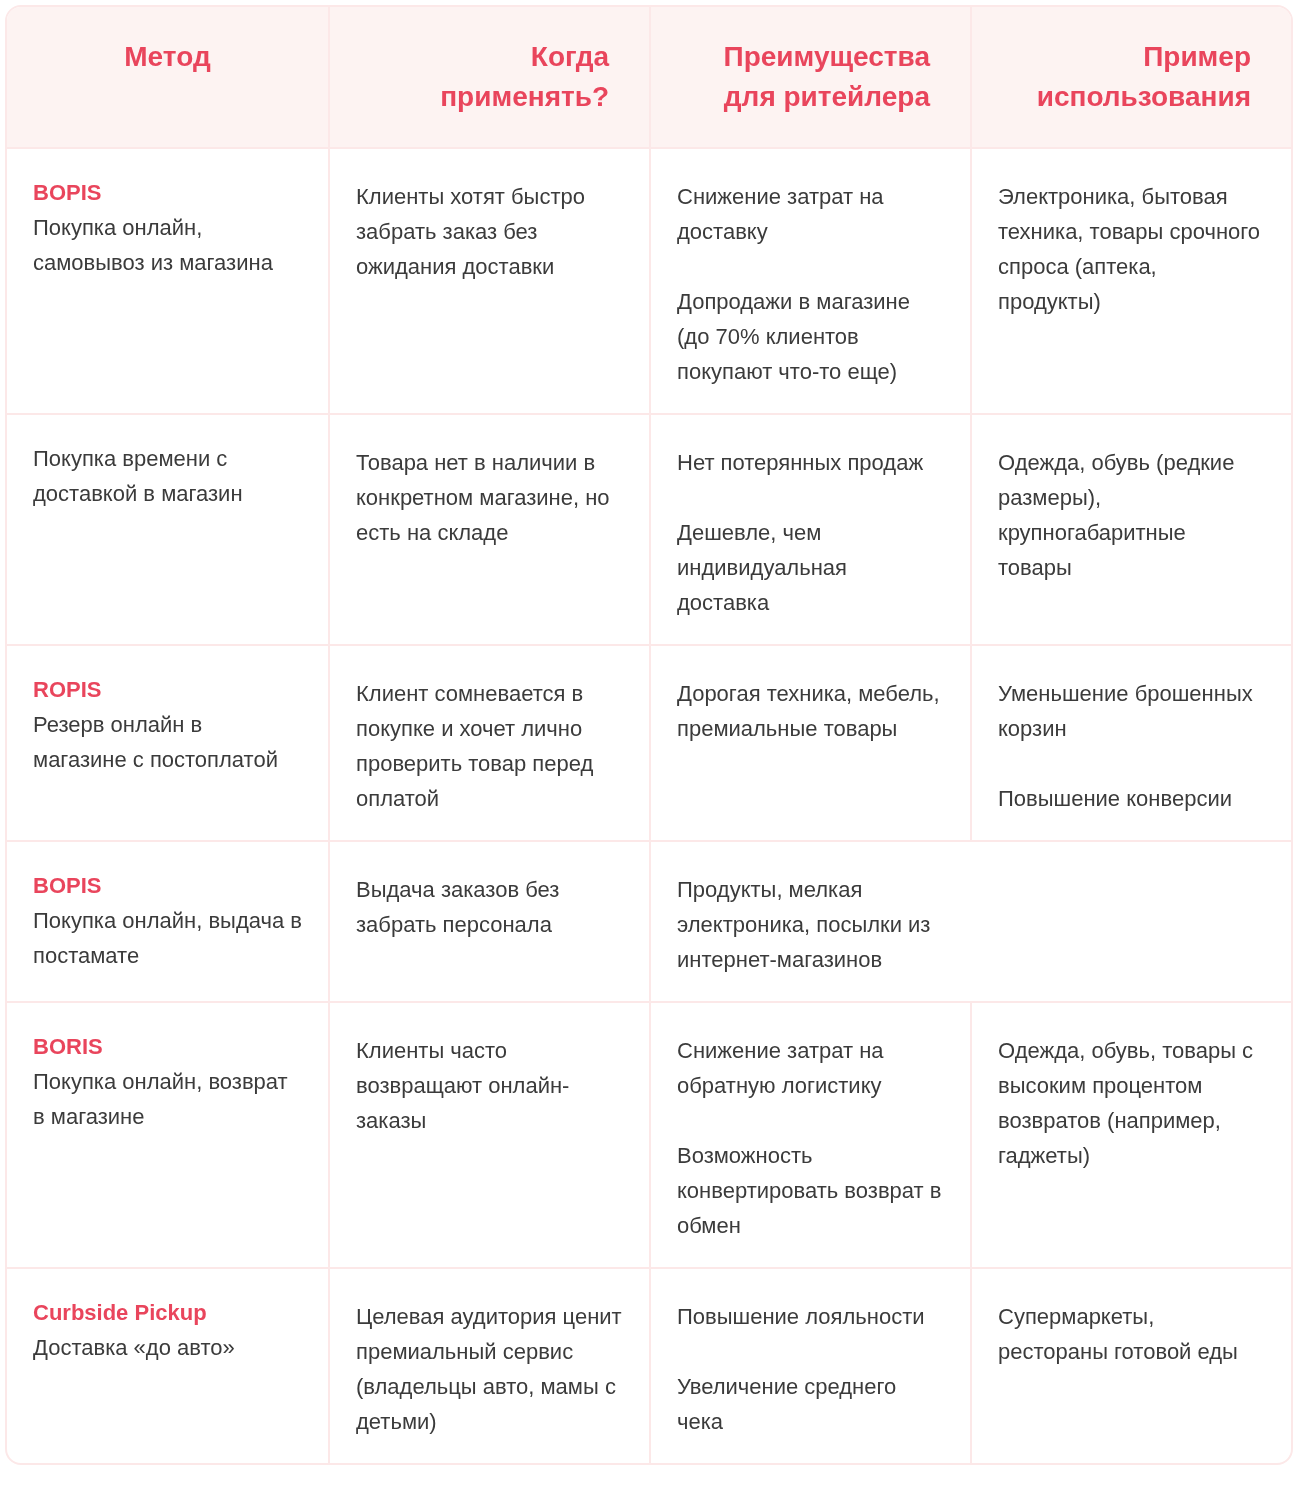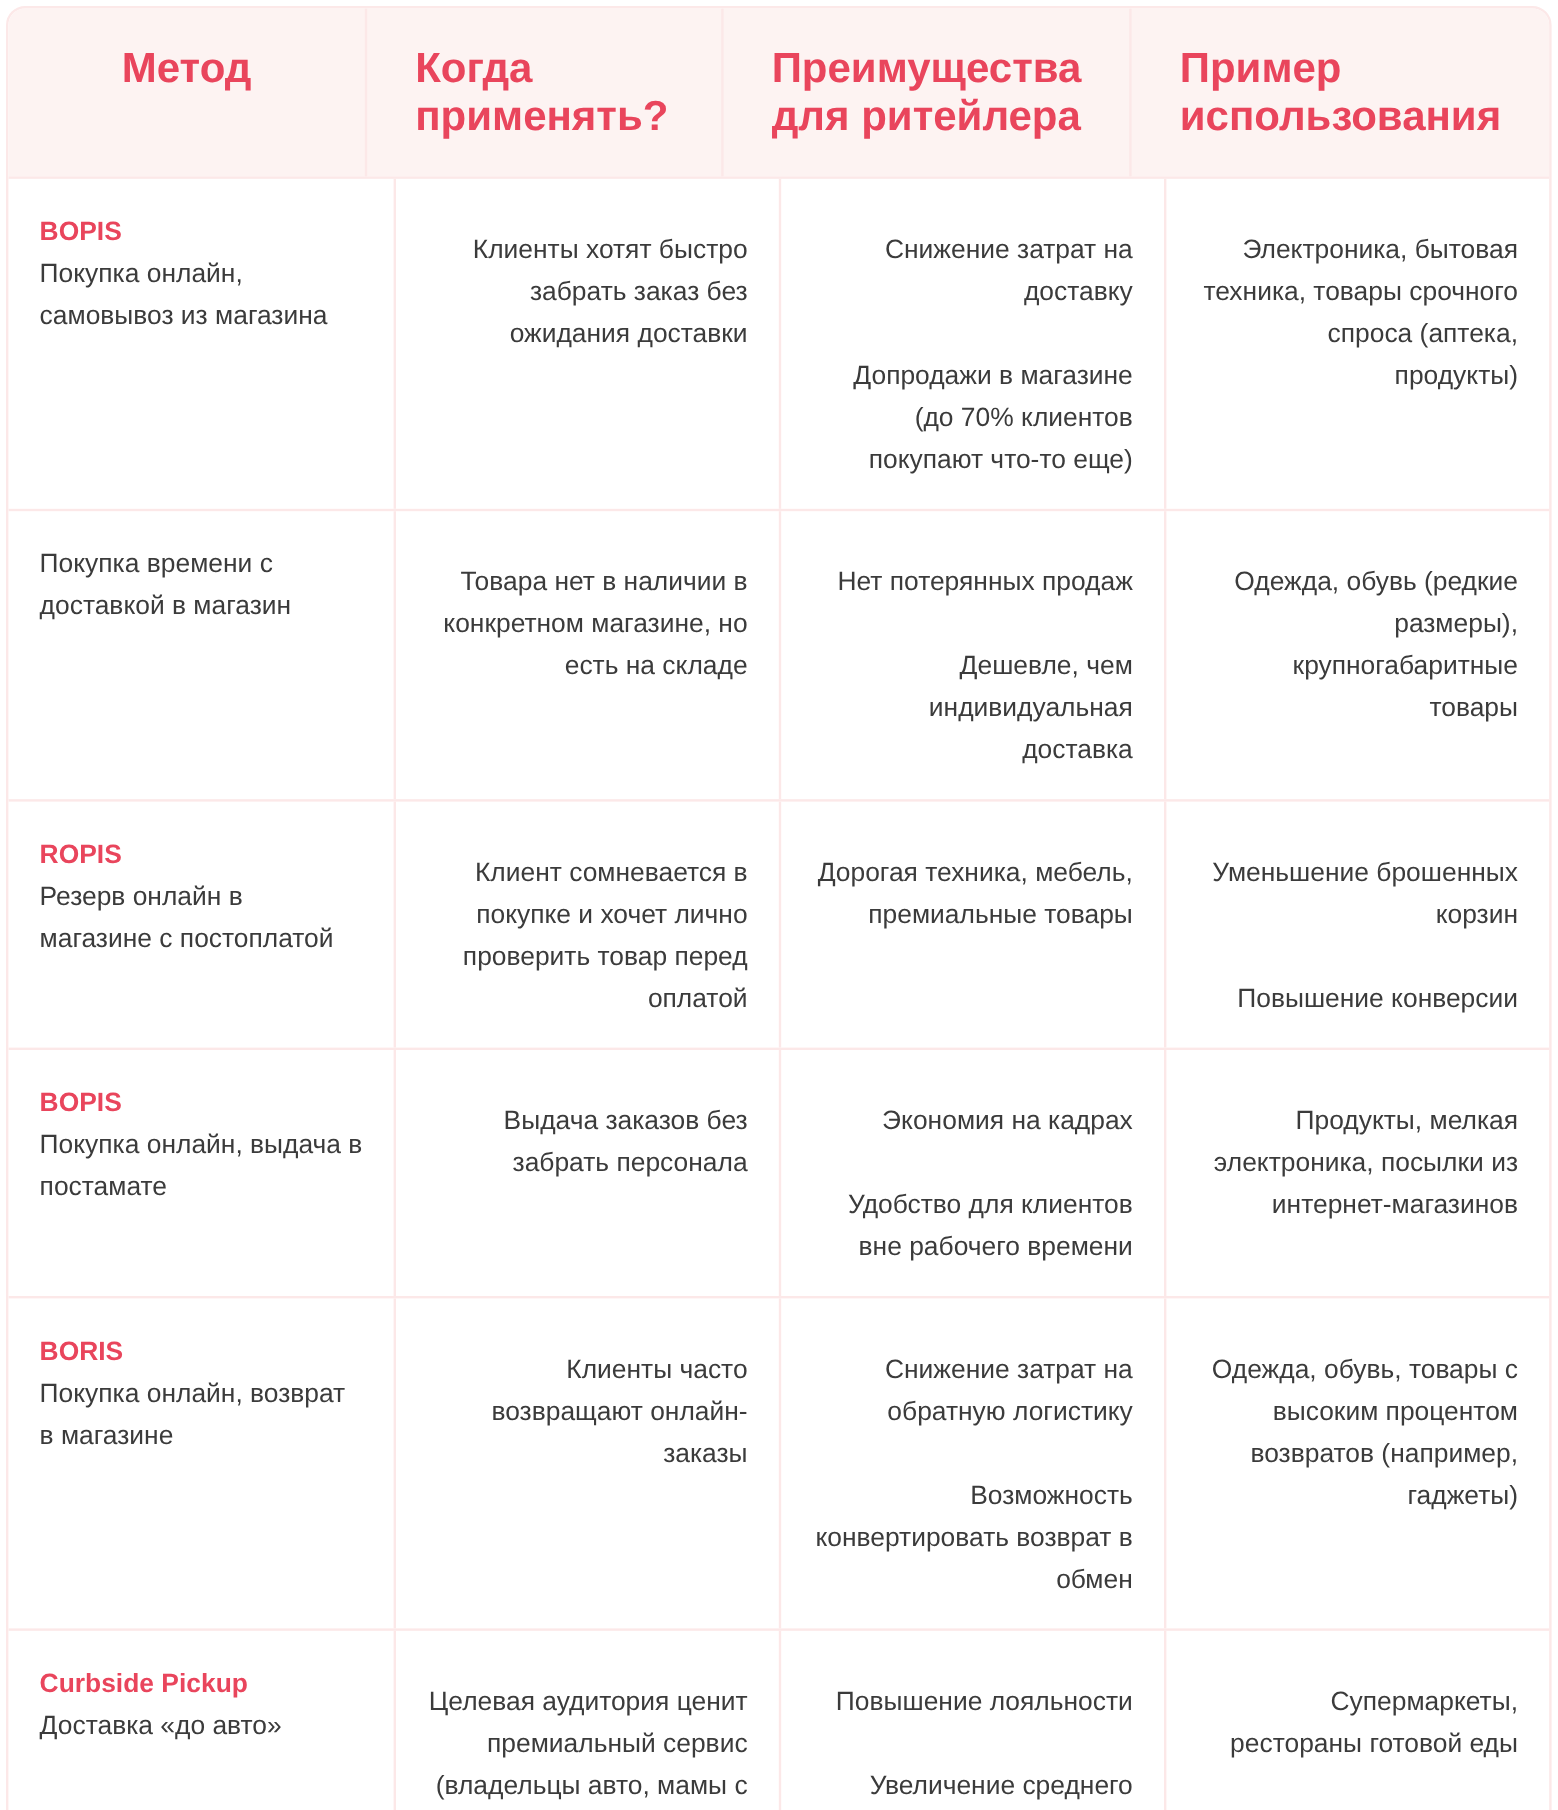--- a/index.html
+++ b/index.html
@@ -37,35 +37,35 @@
   }
   .cell + .cell{
     border-left:2px solid var(--line);
   }
   #rows .row{
     border-top:2px solid var(--line);
   }
   .th{
     color:var(--accent);
     font-weight:bold;
-    font-size:35px;
+    font-size:28px;
     line-height:40px;
-    text-align:left;
+    text-align:right;
     padding:30px 40px;
     min-height:118px;
     display:flex;
     align-items:flex-start;
     justify-content:center;
   }
   .method-name{
     color:var(--accent);
     font-weight:bold;
     display:block;
   }
-  .para{margin:15px 0 35px 0;text-align:right;}
+  .para{margin:4px 0 35px 0;}
   .para:last-child{margin-bottom:0;}
 </style>
 </head>
 <body>
 
 <div class="table">
   <div class="row header">
     <div class="cell th">Метод</div>
     <div class="cell th">Когда применять?</div>
     <div class="cell th">Преимущества для ритейлера</div>
@@ -124,24 +124,20 @@
 
   <div class="row">
     <div class="cell">
       <span class="method-name">BOPIS</span>
       <span class="method-desc">Покупка онлайн, выдача в постамате</span>
     </div>
     <div class="cell">
           <p class="para">Выдача заказов без забрать персонала</p>
         </div>
     <div class="cell">
-          <p class="para">Экономия на кадрах</p>
-          <p class="para">Удобство для клиентов вне рабочего времени</p>
-        </div>
-    <div class="cell">
           <p class="para">Продукты, мелкая электроника, посылки из интернет-магазинов</p>
         </div>
   </div>
 
   <div class="row">
     <div class="cell">
       <span class="method-name">BORIS</span>
       <span class="method-desc">Покупка онлайн, возврат в магазине</span>
     </div>
     <div class="cell">

